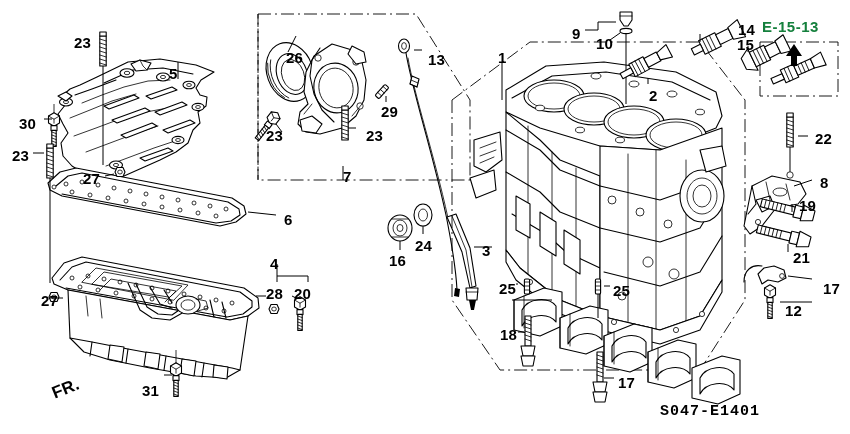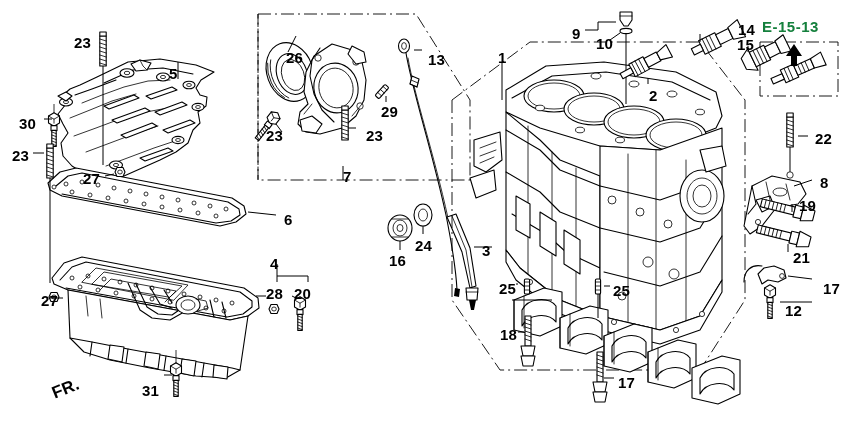--- a/index.html
+++ b/index.html
@@ -568,15 +568,16 @@
   <span class="callout" style="left:799px;top:198px;">19</span>
   <span class="callout" style="left:793px;top:250px;">21</span>
   <span class="callout" style="left:823px;top:281px;">17</span>
   <span class="callout" style="left:785px;top:303px;">12</span>
   <span class="callout" style="left:499px;top:281px;">25</span>
   <span class="callout" style="left:613px;top:283px;">25</span>
   <span class="callout" style="left:500px;top:327px;">18</span>
   <span class="callout" style="left:618px;top:375px;">17</span>
 
   <span class="xref" style="left:762px;top:18px;">E-15-13</span>
+  <span class="diagcode" style="left:660px;top:403px;">S047-E1401</span>
   <span class="frlabel" style="left:52px;top:379px;">FR.</span>
 
 </div>
 
 </body></html>

